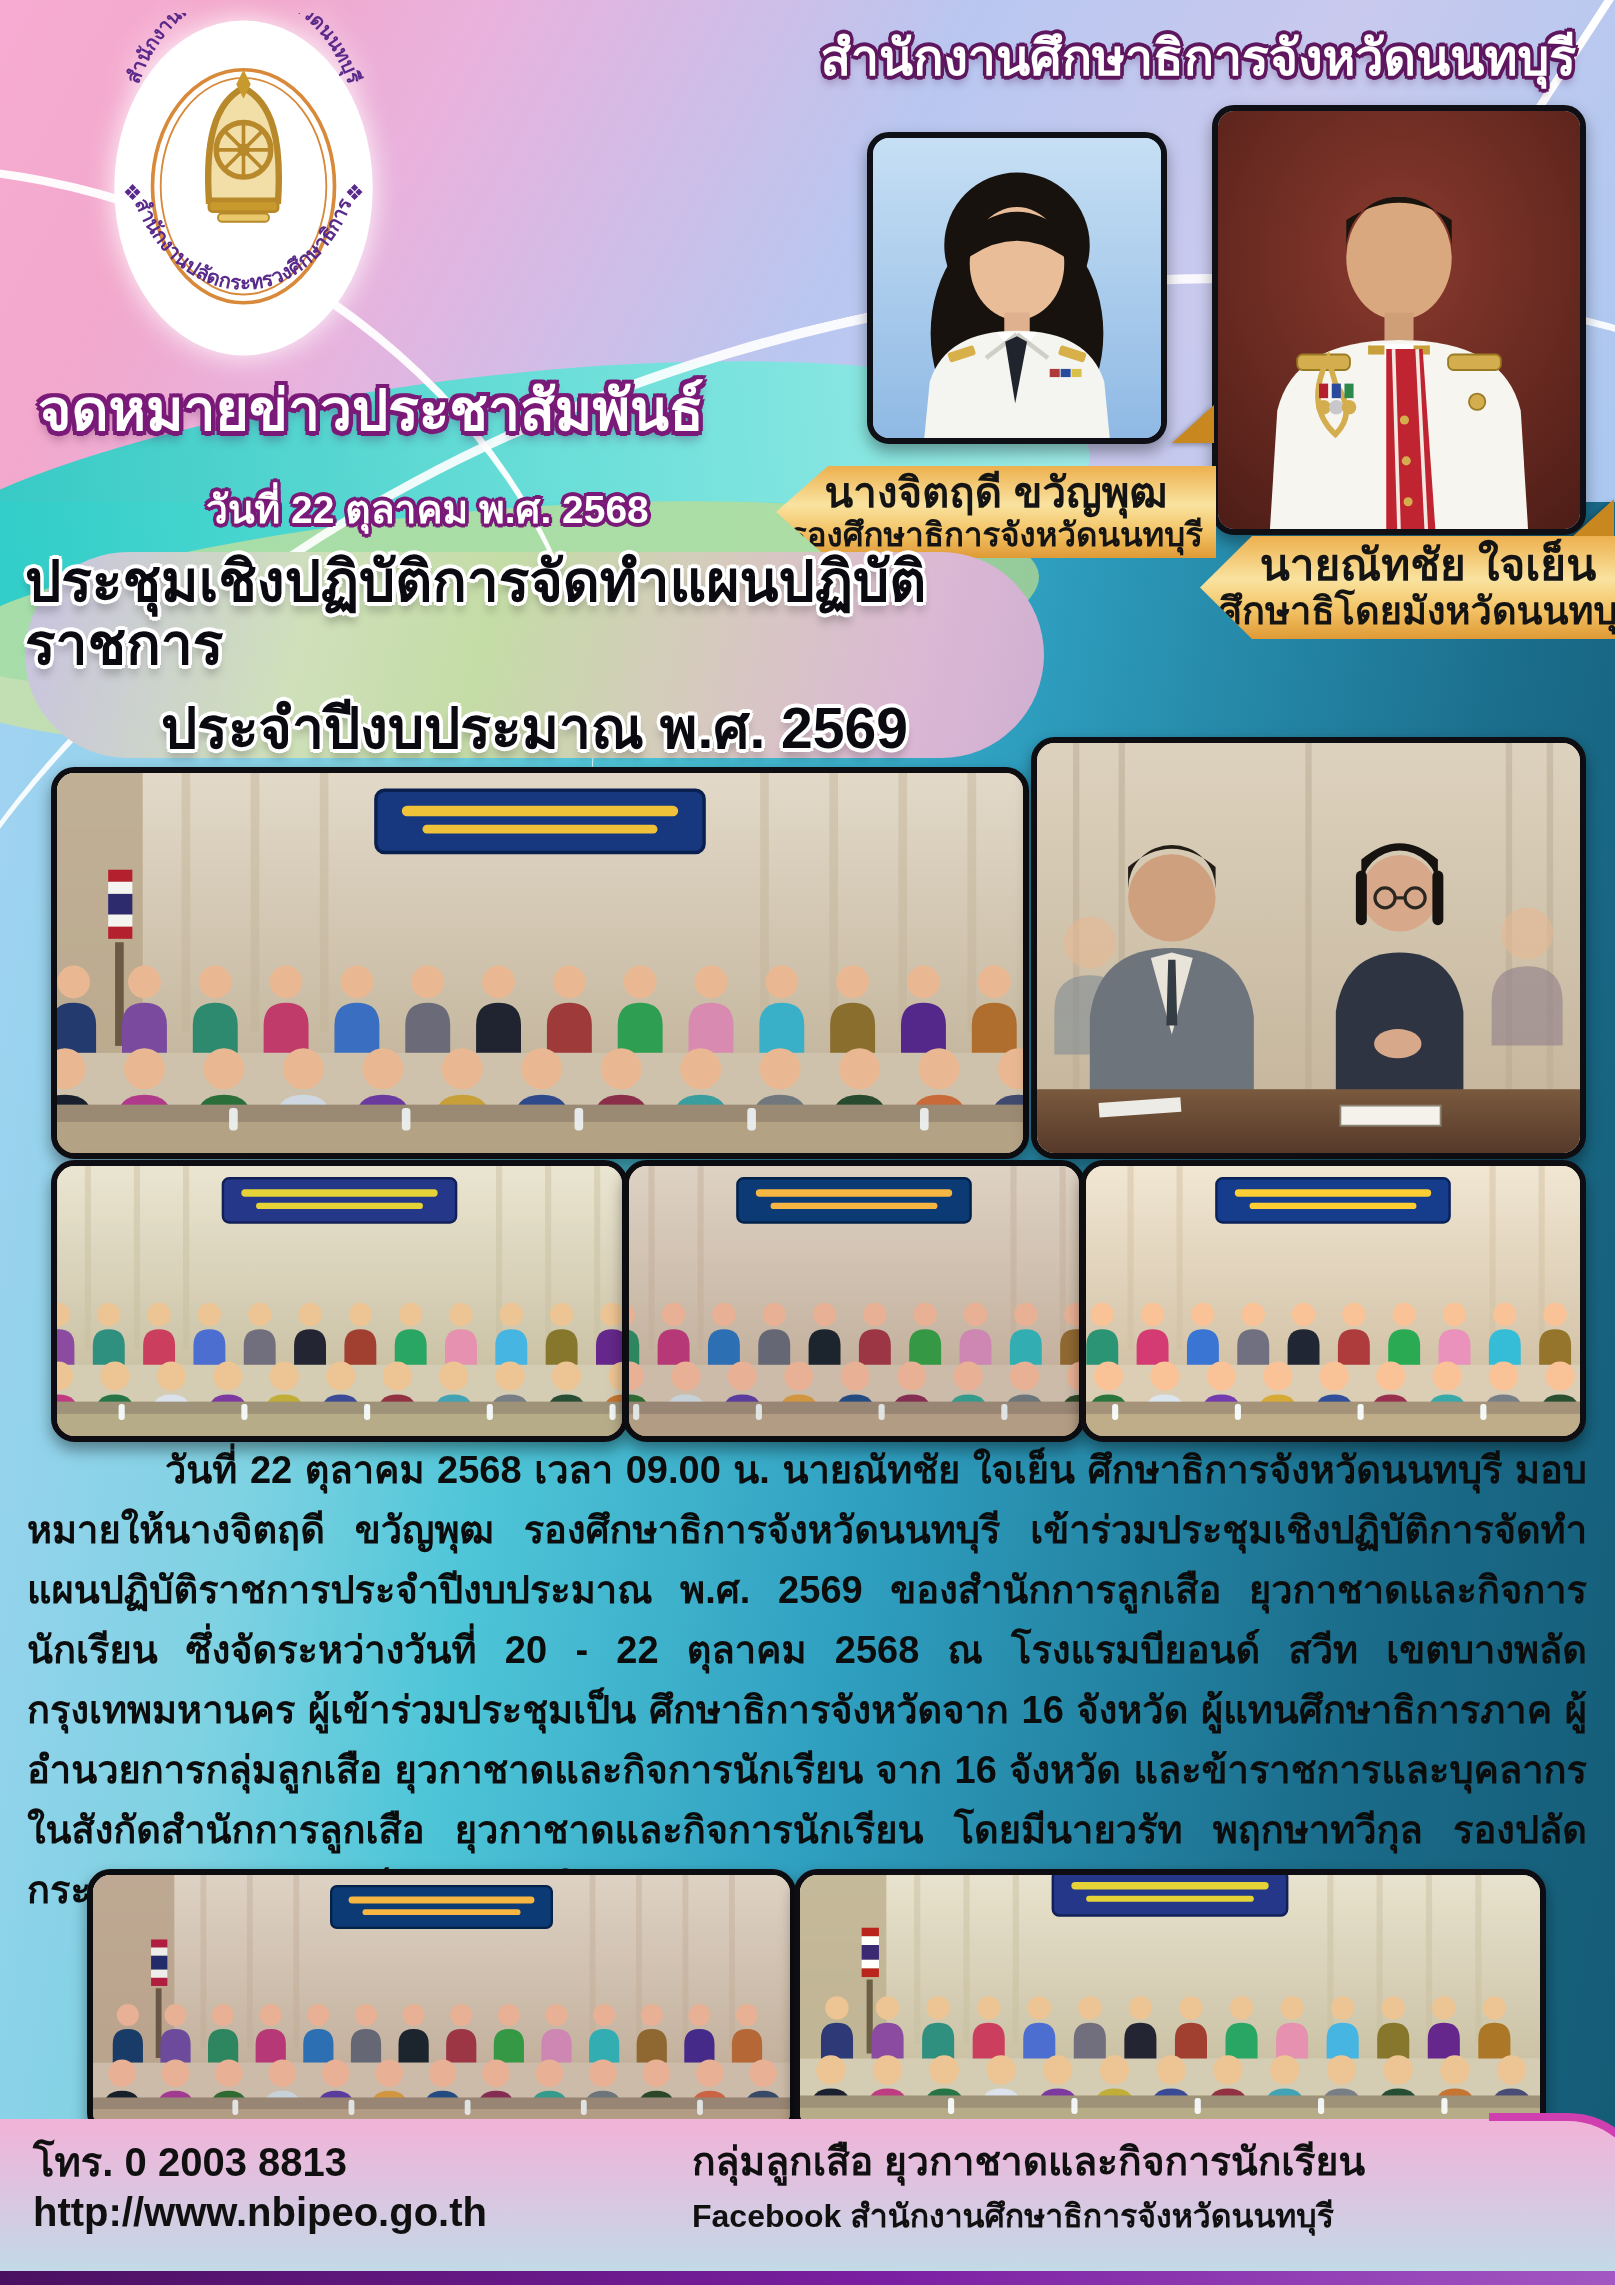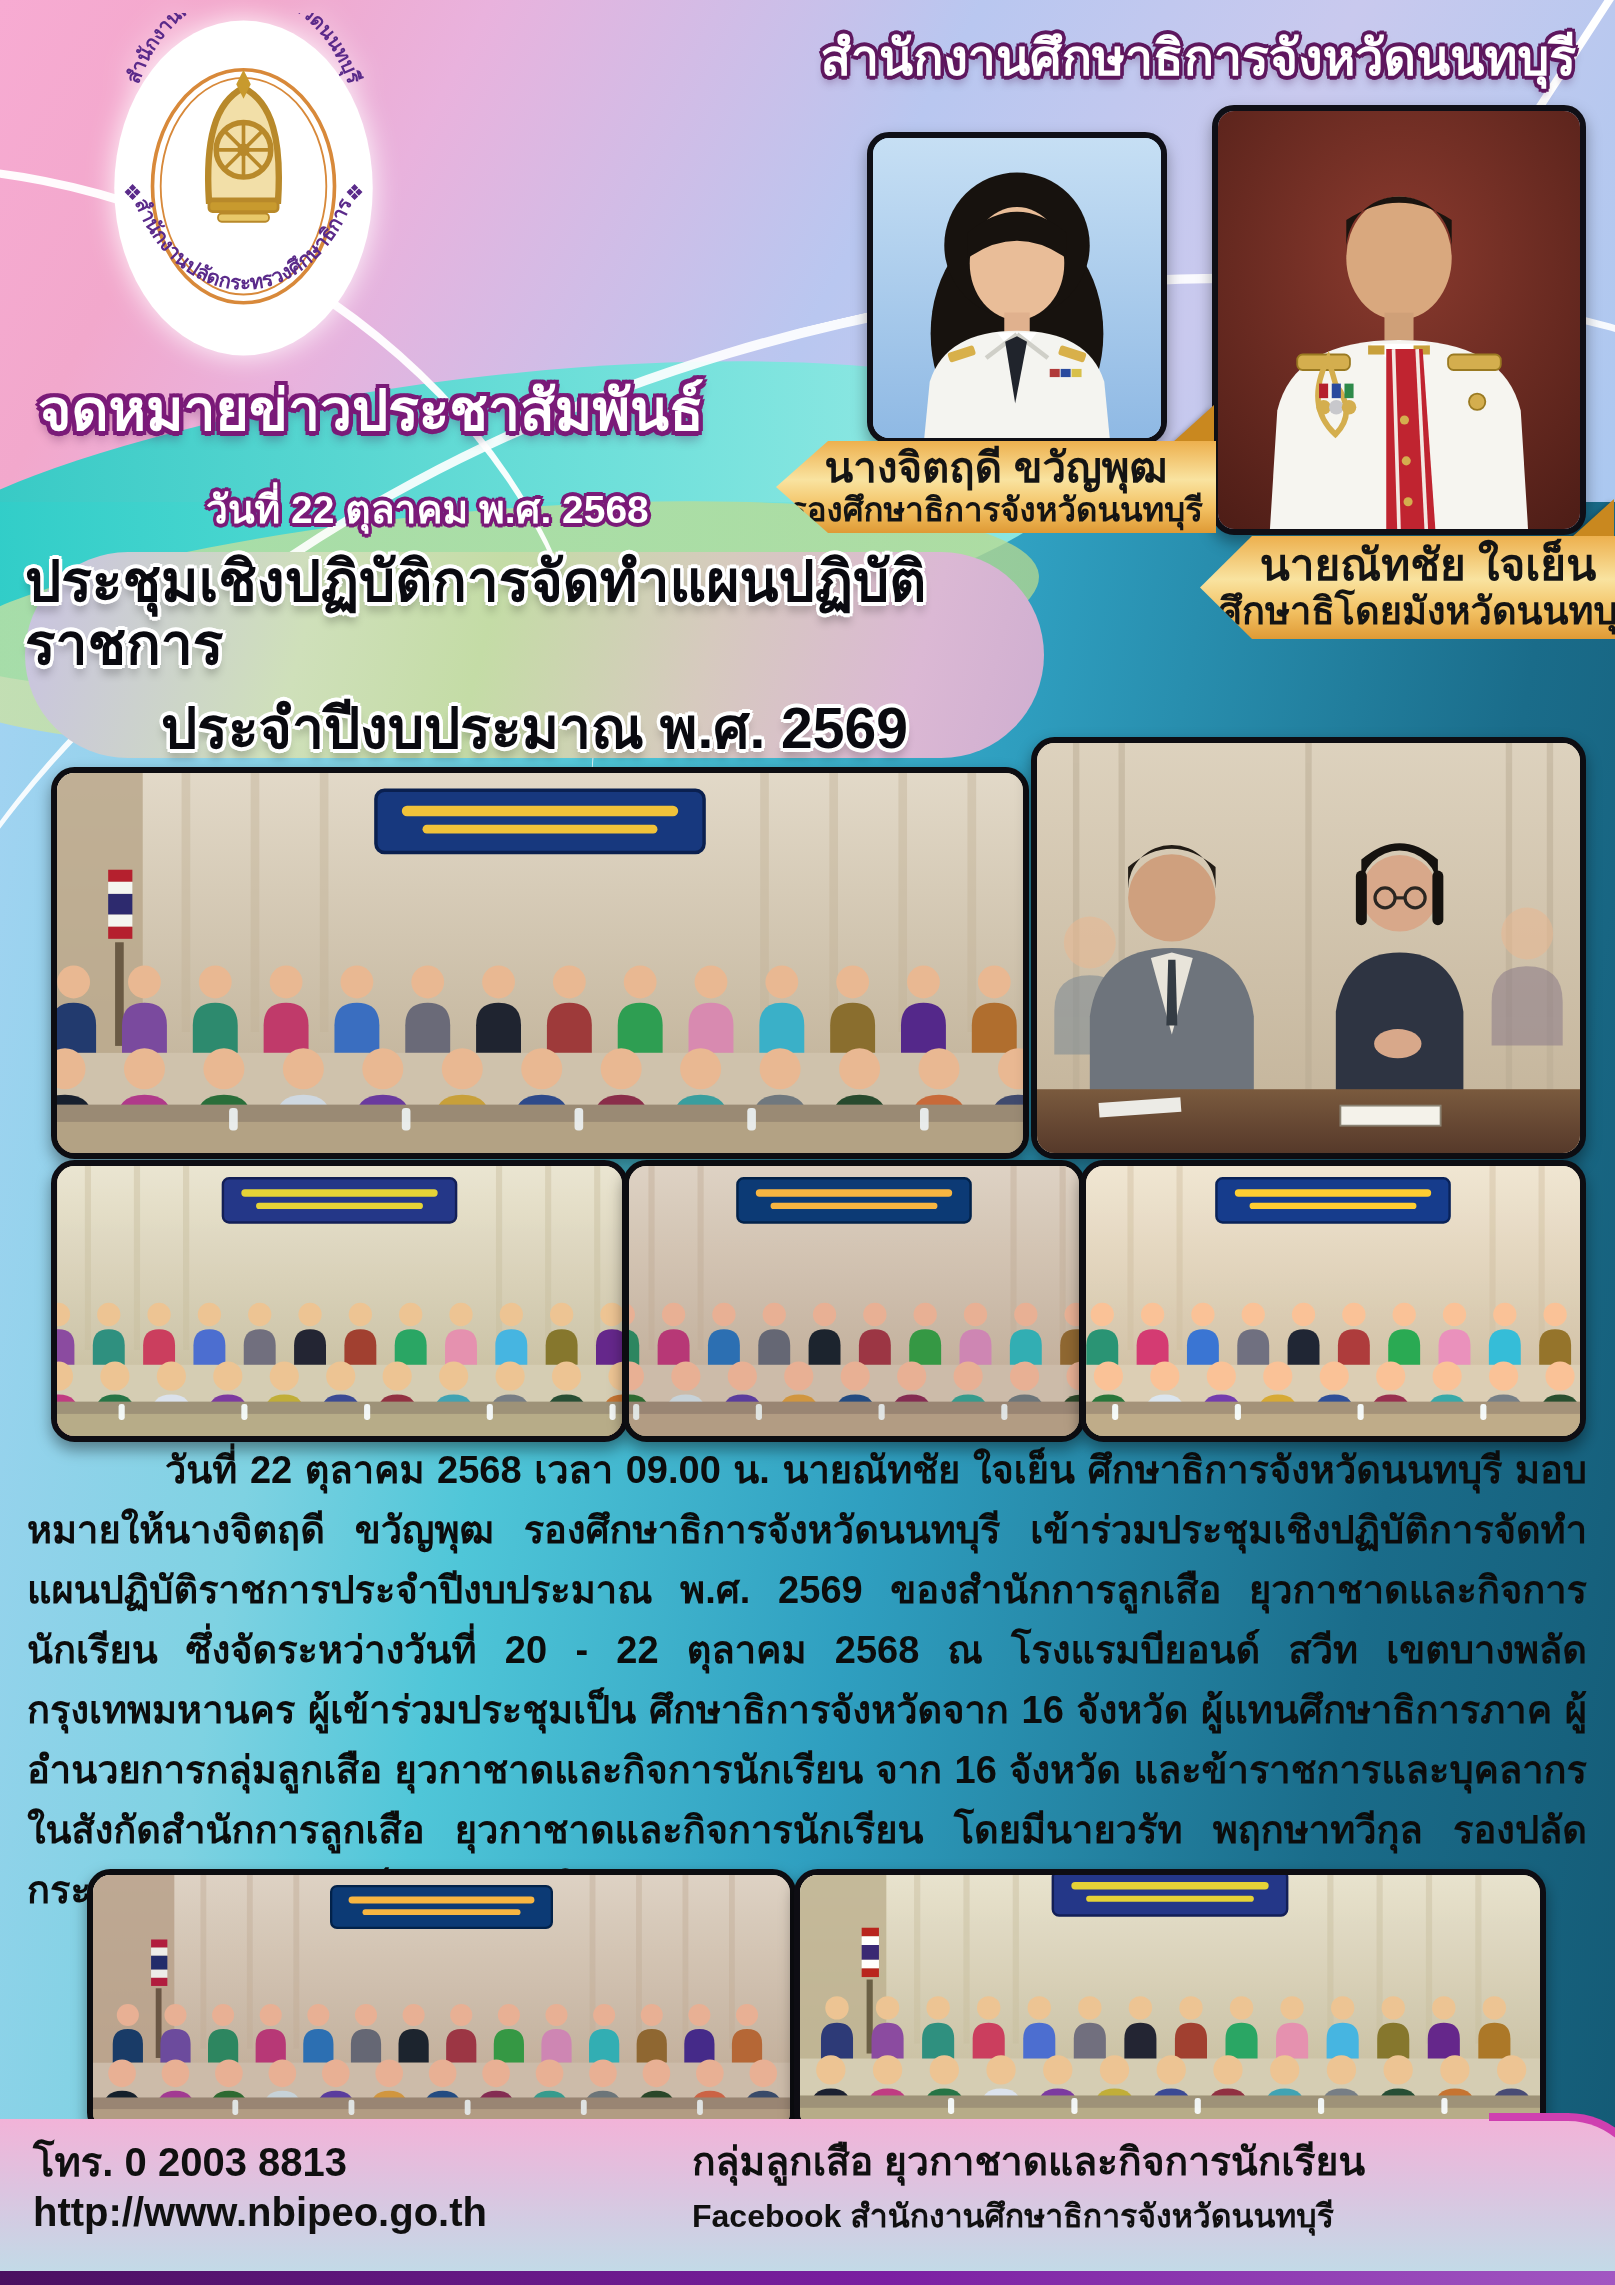--- a/index.html
+++ b/index.html
@@ -46,21 +46,21 @@
   .portrait{position:absolute;border:6.3px solid #0f0f16;border-radius:22px;overflow:hidden;
     box-shadow:0 7.2px 14.5px rgba(0,0,0,.35);background:#9cc0e8;}
   .portrait svg{display:block;width:100%;height:100%;}
   .portrait-woman{left:867px;top:132px;width:288px;height:300px;}
   .portrait-man{left:1212px;top:105px;width:362px;height:418px;}
   
   .banner{position:absolute;display:flex;flex-direction:column;align-items:center;justify-content:center;
     background:linear-gradient(180deg,#edb04e 0%,#f9e3a0 42%,#f3c264 72%,#df9a35 100%);
     clip-path:polygon(0 50%,52px 0,100% 0,100% 100%,52px 100%);
     box-shadow:0 9px 12.7px rgba(0,0,0,.3);}
-  .banner-1{left:776px;top:441px;width:440px;height:92px;}
+  .banner-1{left:776px;top:466px;width:440px;height:92px;}
   .banner-2{left:1200px;top:536px;width:456px;height:103px;}
   .banner-name{font-size:42px;font-weight:800;color:#141414;line-height:1.1;}
   .banner-title{font-size:33px;font-weight:700;color:#141414;line-height:1.15;}
   .banner-2 .banner-name{font-size:44px;}
   .banner-2 .banner-title{font-size:38px;}
   .fold{position:absolute;width:0;height:0;border-left:42px solid transparent;border-bottom:38px solid #c9881f;
     filter:drop-shadow(-2.7px 2.7px 2.7px rgba(0,0,0,.3));}
   .fold-1{left:1172px;top:405px;}
   .fold-2{left:1572px;top:499px;}
   

